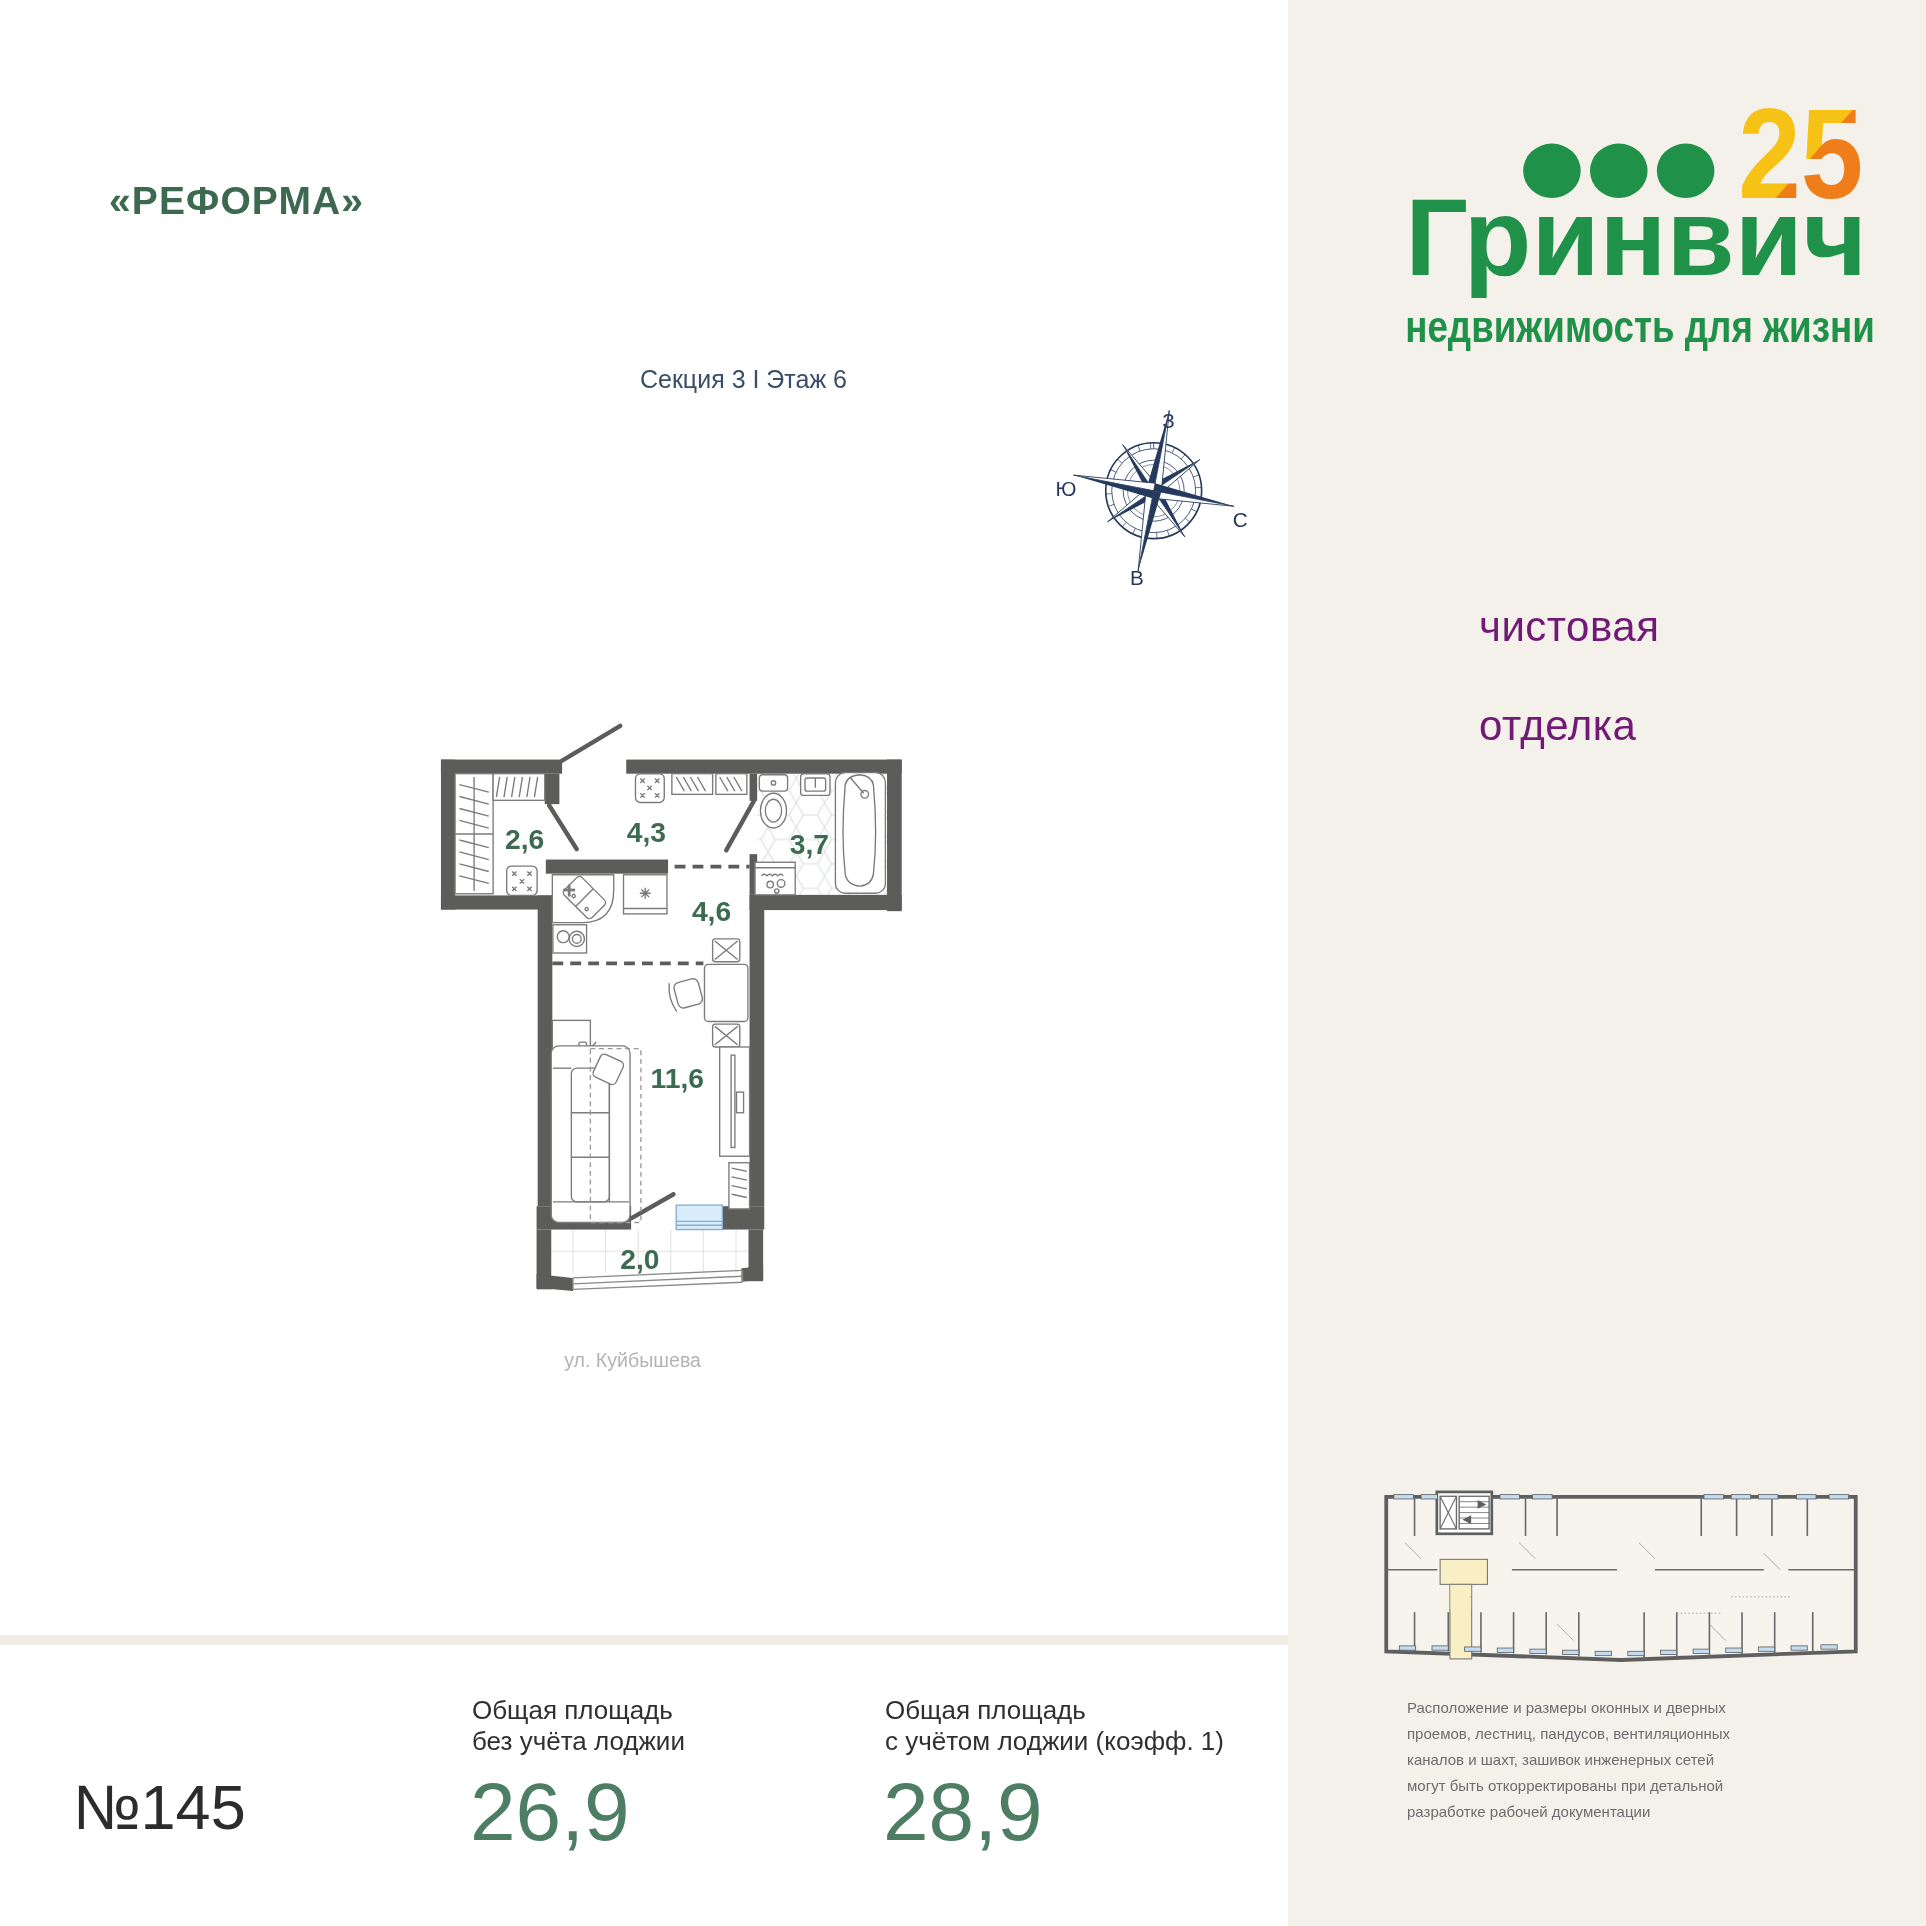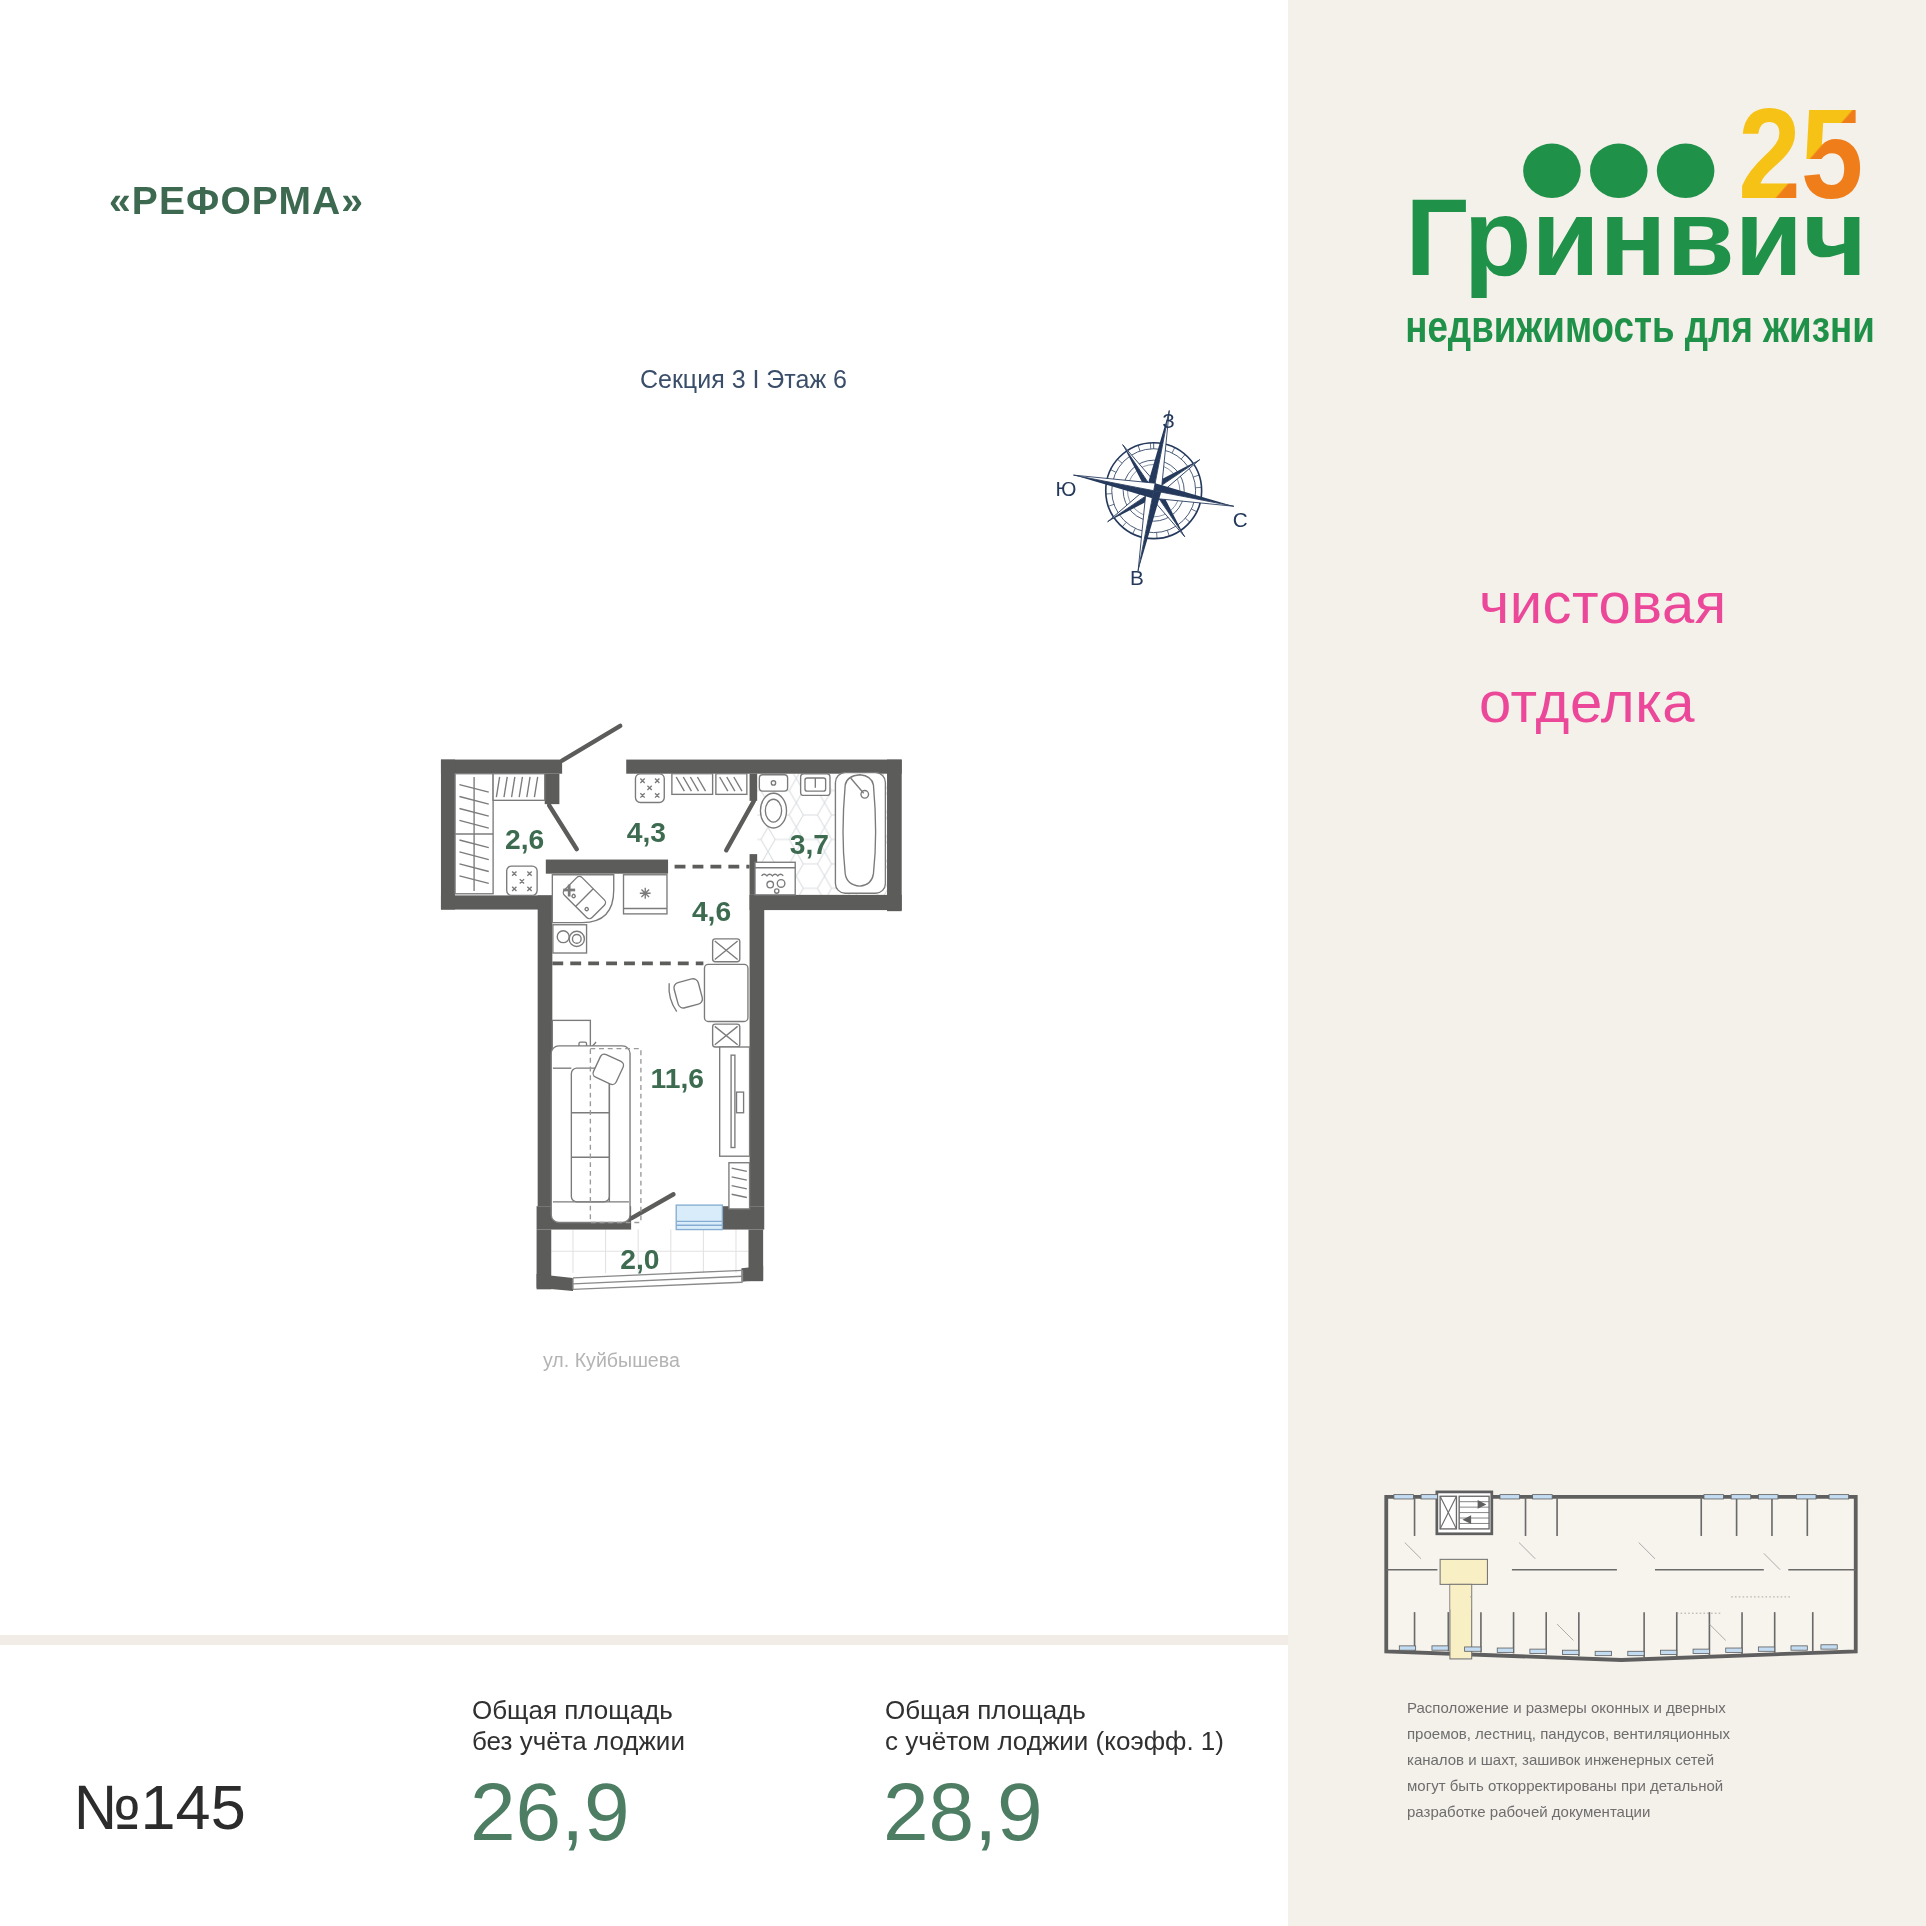--- a/index.html
+++ b/index.html
@@ -2,22 +2,22 @@
 <html style="font-size:8.7px"><head>
 <meta charset="utf-8">
 <style>
   html,body{margin:0;padding:0;background:#888;}
   #page{position:relative;width:1926px;height:1926px;background:#ffffff;overflow:hidden;
         font-family:"Liberation Sans","DejaVu Sans",sans-serif;}
   .abs{position:absolute;}
   #side-panel{left:1288px;top:0;width:638px;height:1926px;background:#f4f0ea;}
   #project-title{left:109px;top:179px;font-size:39px;font-weight:bold;color:#3d6950;letter-spacing:1.1px;}
   #section-floor{left:467px;top:365px;width:380px;text-align:right;font-size:25px;color:#3a4e6a;}
-  #finishing{left:1479px;top:553px;font-size:58px;color:#ec4899;line-height:99px;letter-spacing:0.5px;}
-  #street-label{left:543px;top:1349px;width:158px;text-align:left;font-size:19.6px;color:#b4b4b4;}
+  #finishing{left:1479px;top:577px;font-size:42px;color:#701a75;line-height:99px;letter-spacing:0.5px;}
+  #street-label{left:543px;top:1349px;width:158px;text-align:right;font-size:19.6px;color:#b4b4b4;}
   #divider{left:0;top:1635px;width:1288px;height:9.8px;background:#f1ece5;}
   #code-label{left:73px;top:1697px;font-size:60px;color:#2c2c2c;}
   #unit-number{left:73px;top:1771px;font-size:63px;color:#2c2c2c;}
   .area-label{font-size:26px;color:#303030;line-height:31px;}
   .area-value{font-size:82px;font-weight:normal;color:#4d7d63;}
   #area1-label{left:472px;top:1695px;} #area2-label{left:885px;top:1695px;}
   #area1-value{left:470px;top:1765px;} #area2-value{left:883px;top:1765px;}
   #disclaimer{left:1407px;top:1695px;font-size:15px;color:#6e6e6e;line-height:26px;}
   svg text{font-family:"Liberation Sans","DejaVu Sans",sans-serif;}
   .room-label{font-weight:bold;fill:#3d6b50;font-size:52px;}

